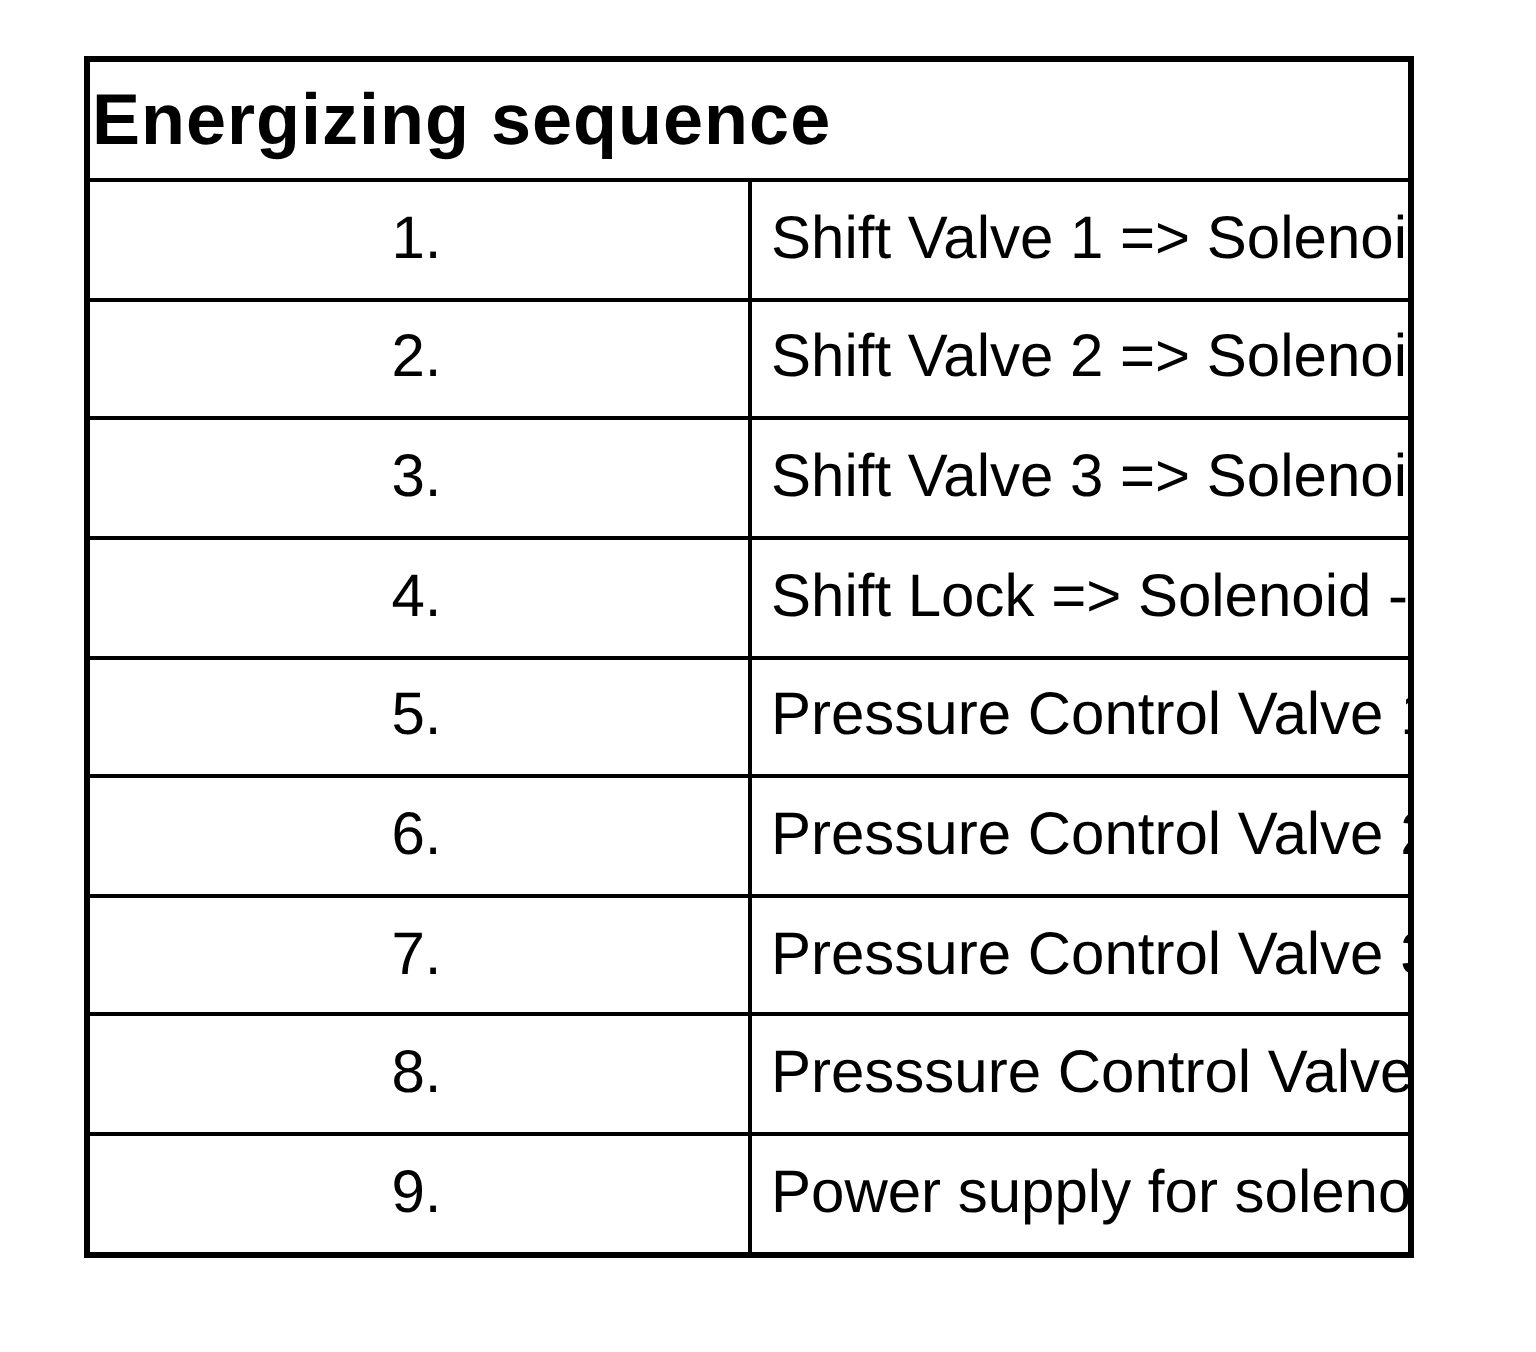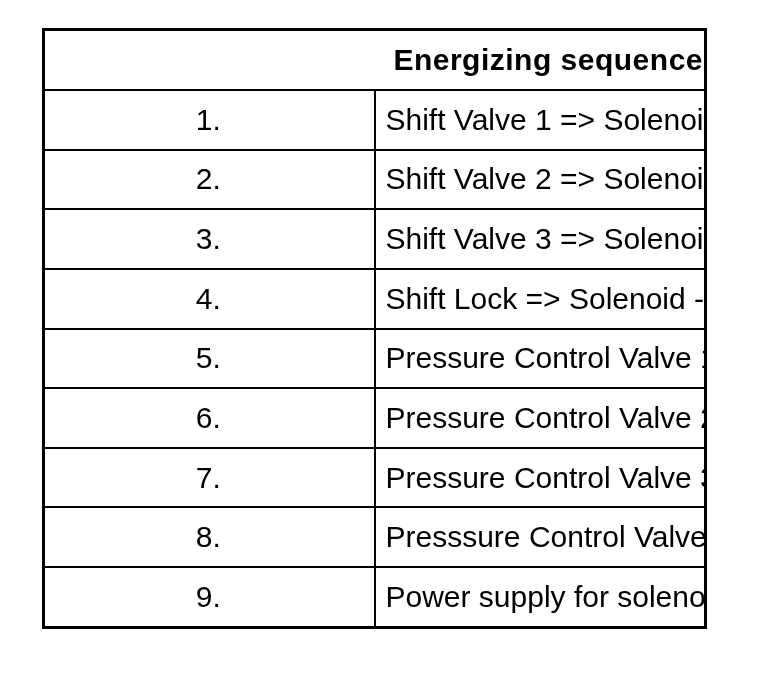--- a/index.html
+++ b/index.html
@@ -26,23 +26,23 @@
     background: #ffffff;
   }
   table.seq-table, table.seq-table th, table.seq-table td {
     border: 2px solid #000000;
   }
   table.seq-table {
     border-width: 3px;
   }
   th.title-cell {
     height: 56px;
-    font-size: 30px;
+    font-size: 36px;
     font-weight: bold;
-    text-align: right;
+    text-align: left;
     vertical-align: middle;
     letter-spacing: 0.5px;
   }
   td {
     font-size: 30px;
     vertical-align: middle;
     white-space: nowrap;
     overflow: hidden;
   }
   td.num-cell {

